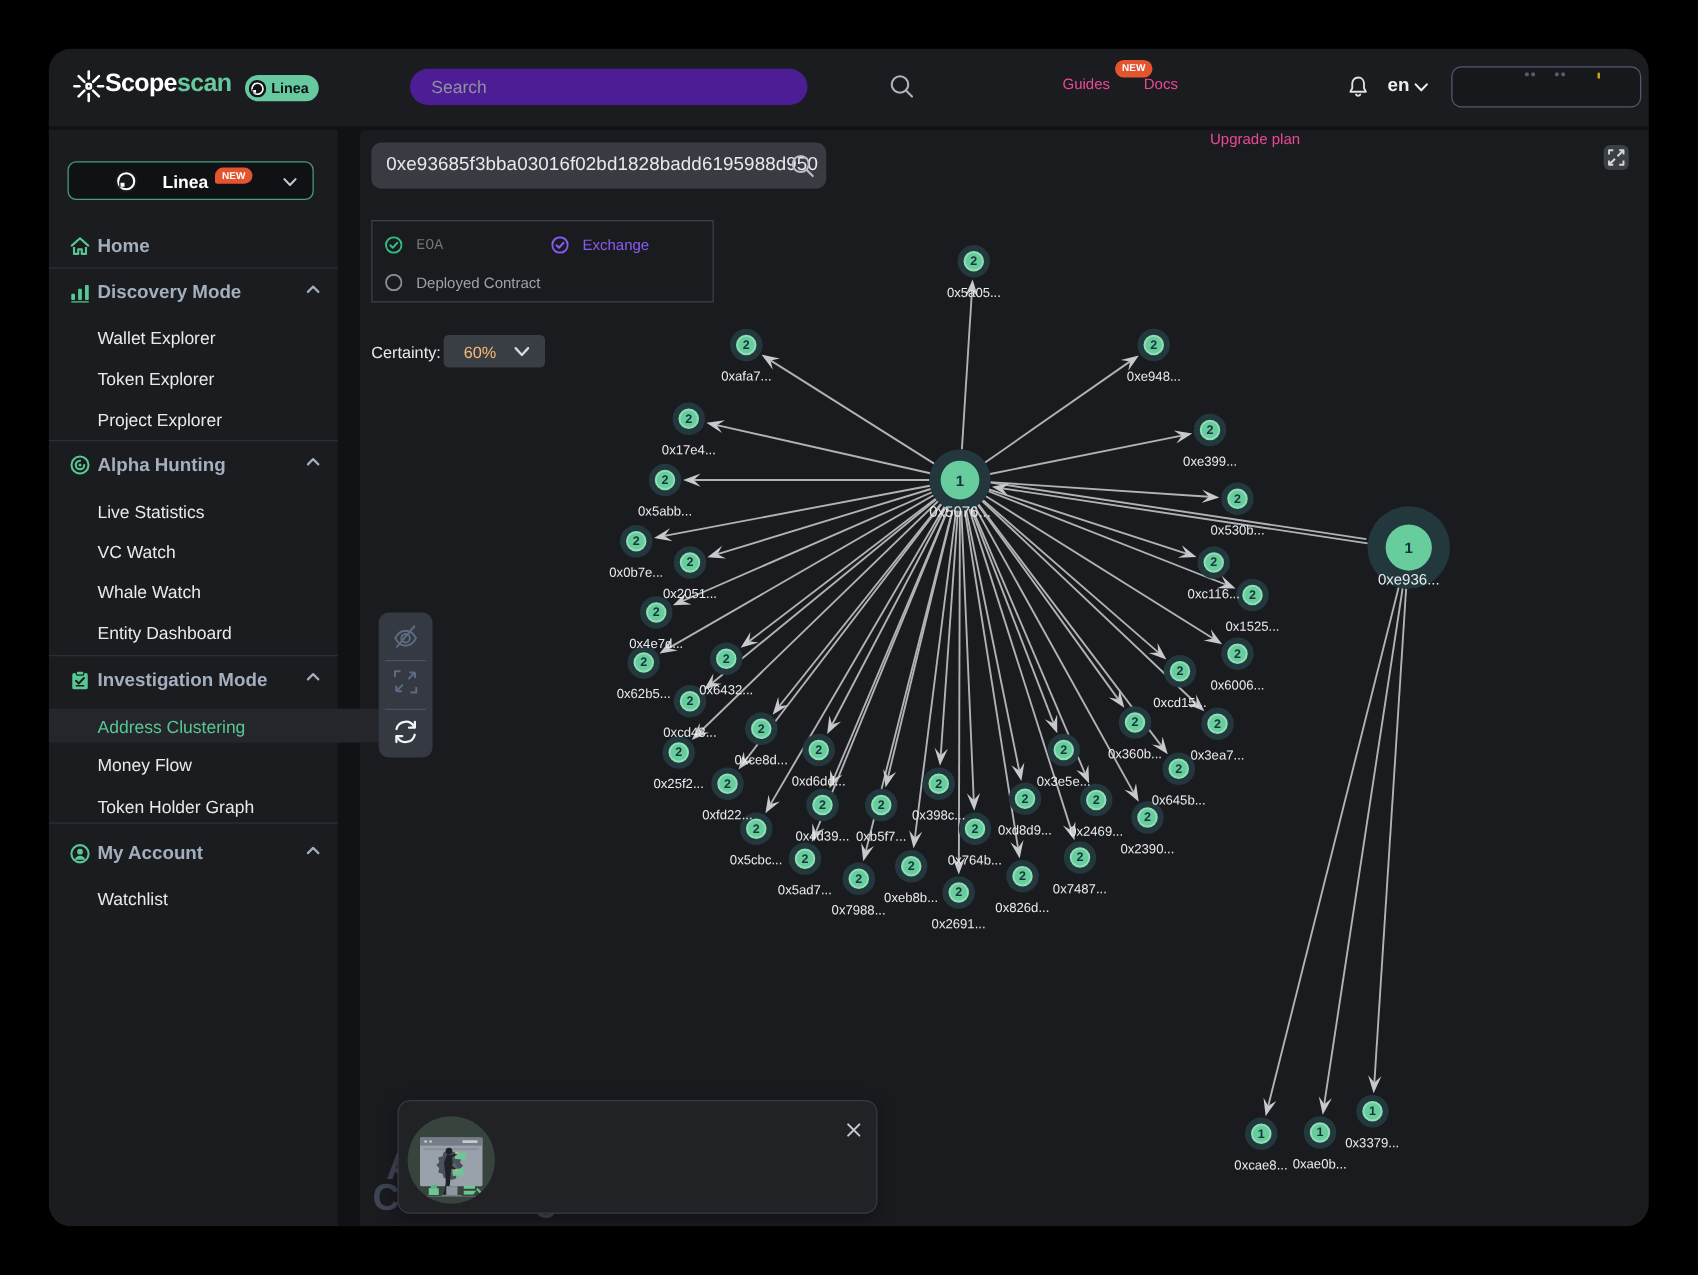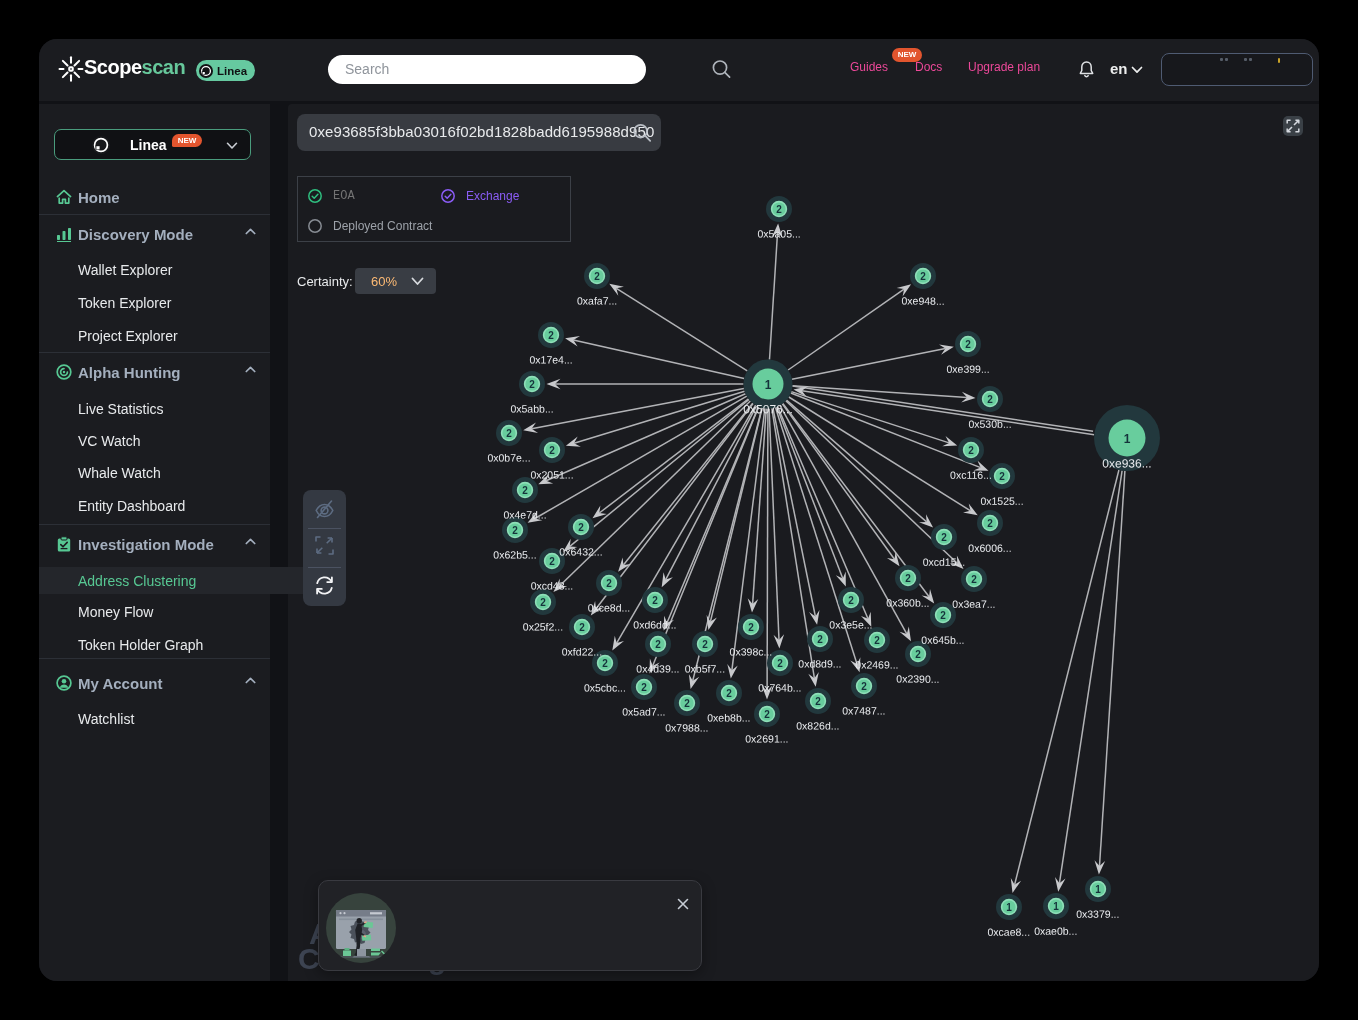--- a/index.html
+++ b/index.html
@@ -12,21 +12,21 @@
 .content { position:absolute; left:249px; top:65px; right:0; bottom:0; background:#1a1b1f; border-radius:4px 0 0 0; }
 .graph { position:absolute; left:0; top:0; }
 .abs { position:absolute; }
 
 
 .logo-text { position:absolute; left:45px; top:17px; font-size:20px; font-weight:bold; color:#fff; letter-spacing:-0.5px; }
 .logo-text .grn { color:#67c89b; }
 .hpill { position:absolute; left:157px; top:21px; height:21px; background:#66c9a0; border-radius:11px;
   display:flex; align-items:center; padding:0 8px 0 3px; }
 .hpill span { font-size:11.5px; font-weight:bold; color:#101113; margin-left:4px; }
-.hsearch { position:absolute; left:289px; top:16px; width:318px; height:29px; background:#ffffff;
+.hsearch { position:absolute; left:289px; top:16px; width:318px; height:29px; background:#4c1d95;
   border-radius:15px; }
 .hsearch span { position:absolute; left:17px; top:6px; font-size:14px; color:#8f949b; }
 .hnav { position:absolute; font-size:12px; font-weight:normal; color:#ec4899; top:21px; }
 .hnew { position:absolute; left:853px; top:9px; width:30px; height:14px; background:#e2552e; border-radius:7px;
   font-size:8px; font-weight:bold; color:#fff; text-align:center; line-height:14px; }
 .hen { position:absolute; left:1071px; top:21px; font-size:15px; font-weight:bold; color:#eceded; }
 .hbox { position:absolute; left:1122px; top:14px; width:152px; height:33px; border:1px solid #4f5b72;
   border-radius:8px; background:#17181c; }
 .hbox i { position:absolute; top:4px; width:2.5px; height:2.5px; background:#565d68; border-radius:1px; }
 
@@ -376,21 +376,21 @@
     <div class="hsearch">
         <span>Search</span>
       </div>
     <svg class="abs" style="left:672px; top:20px;" width="21" height="20" viewBox="0 0 21 20">
       <circle cx="9" cy="8.6" r="6.6" stroke="#aeb3ba" stroke-width="1.7" fill="none"></circle>
       <line x1="13.8" y1="13.4" x2="18.6" y2="18.2" stroke="#aeb3ba" stroke-width="1.7" stroke-linecap="round"></line>
     </svg>
     <div class="hnav" style="left:811px;">Guides</div>
     <div class="hnew">NEW</div>
     <div class="hnav" style="left:876px;">Docs</div>
-    <div class="hnav" style="left:929px;">Upgrade plan</div>
+    <div class="hnav" style="left:929px;margin-top:44px;">Upgrade plan</div>
     <svg class="abs" style="left:1039px; top:21px;" width="17" height="18" viewBox="0 0 17 18">
       <path d="M8.5 2 C5.6 2 3.8 4.2 3.8 7 L3.8 10.5 L2.3 13.4 L14.7 13.4 L13.2 10.5 L13.2 7 C13.2 4.2 11.4 2 8.5 2 Z" stroke="#dfe1e4" stroke-width="1.5" fill="none" stroke-linejoin="round"></path>
       <path d="M6.8 15.6 A1.9 1.9 0 0 0 10.2 15.6" stroke="#dfe1e4" stroke-width="1.5" fill="none" stroke-linecap="round"></path>
     </svg>
     <div class="hen">en</div>
     <svg class="abs" style="left:1092px; top:27px;" width="12" height="8" viewBox="0 0 12 8">
       <path d="M1.5 1.5 L6 6.2 L10.5 1.5" stroke="#eceded" stroke-width="1.7" fill="none" stroke-linecap="round" stroke-linejoin="round"></path>
     </svg>
     <div class="hbox">
       <i style="left:58px;"></i>

